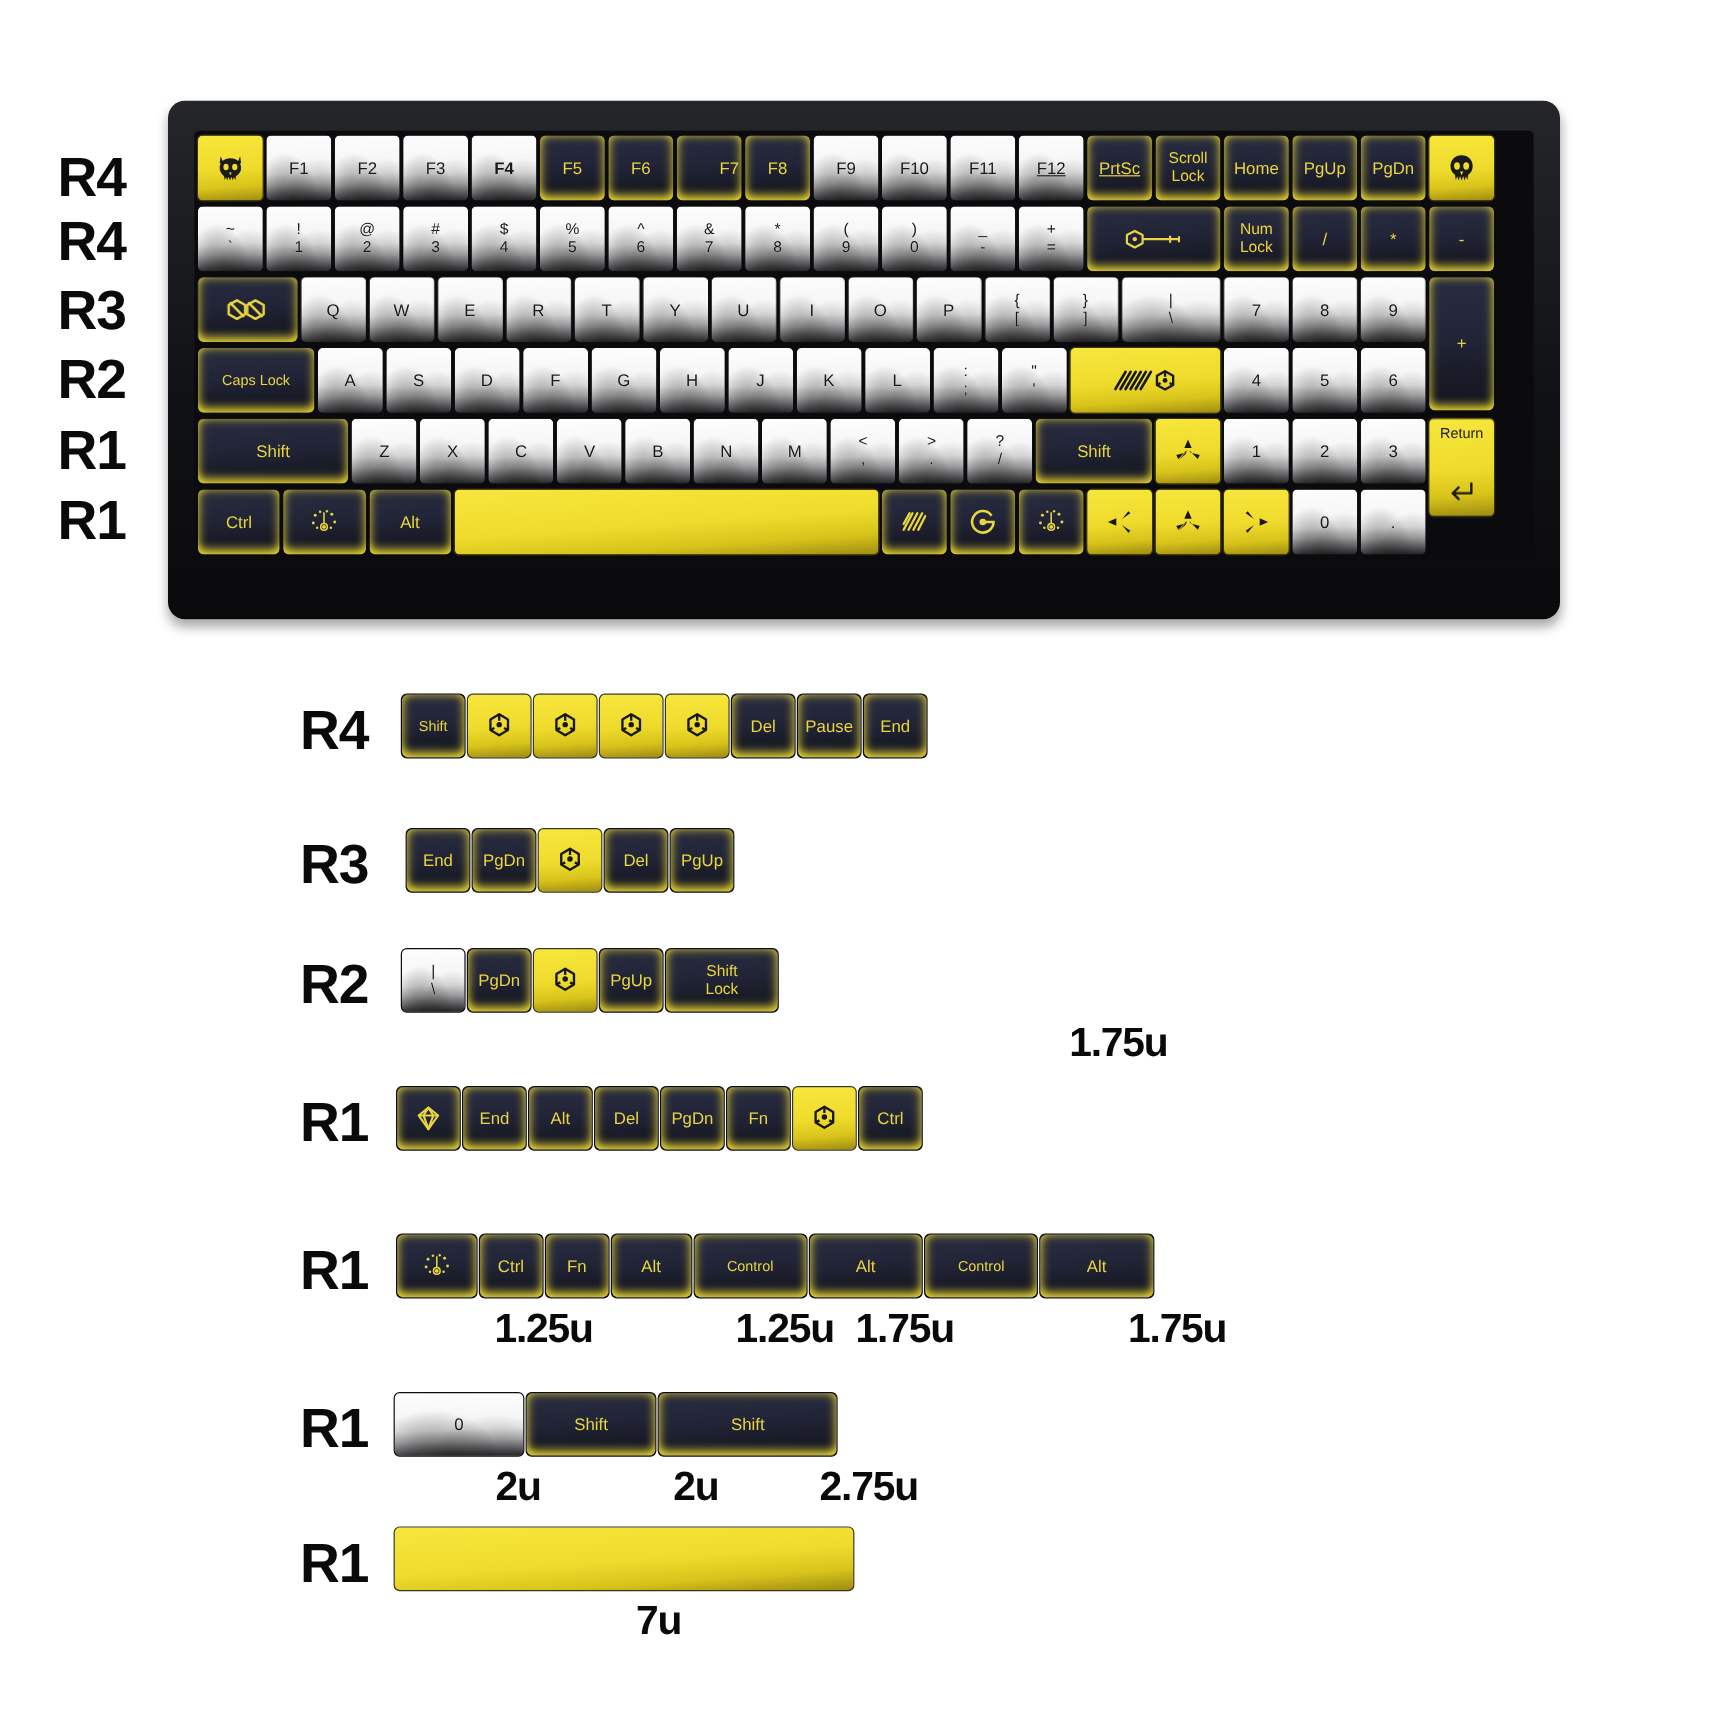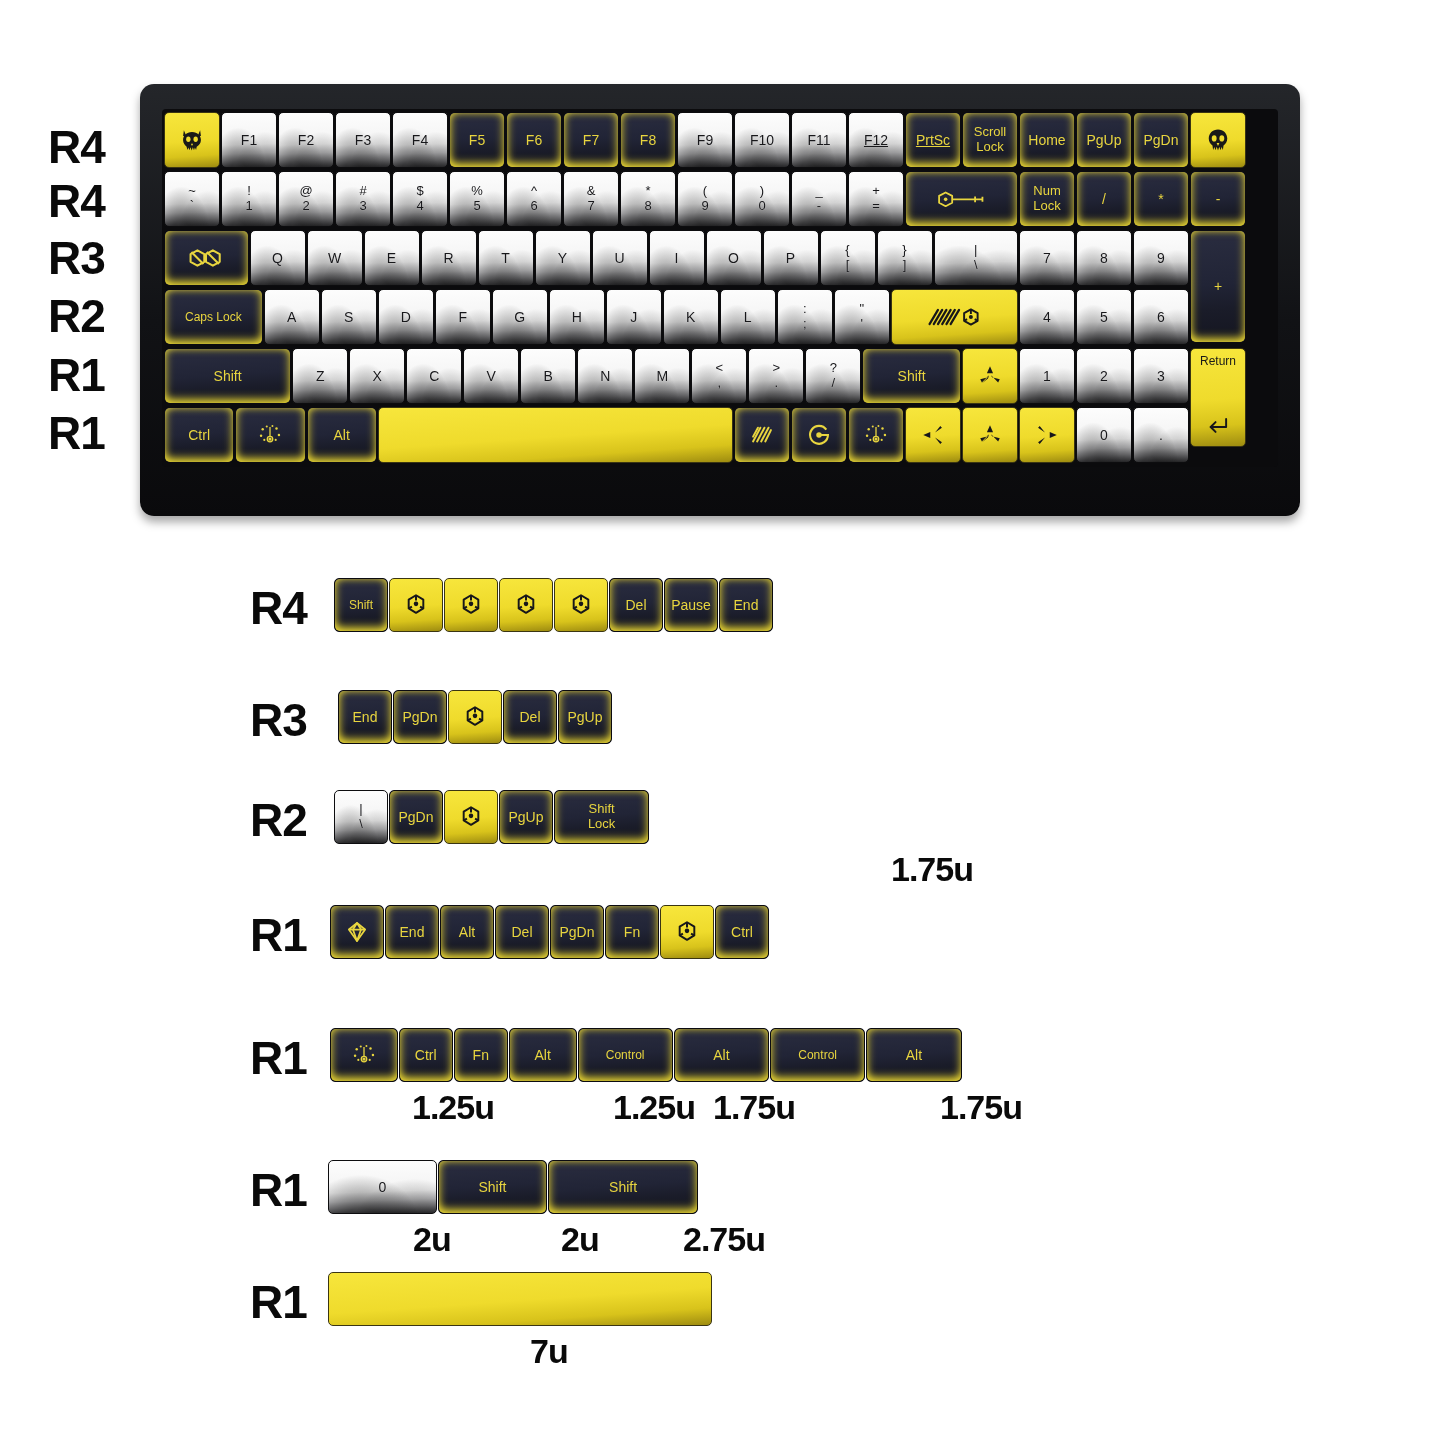--- a/index.html
+++ b/index.html
@@ -197,30 +197,30 @@
         </div>
         <div class="key k-white" style="width: 56px; height: 56px;">
           <span class="lg cap-label-1">F1</span>
         </div>
         <div class="key k-white" style="width: 56px; height: 56px;">
           <span class="lg cap-label-1">F2</span>
         </div>
         <div class="key k-white" style="width: 56px; height: 56px;">
           <span class="lg cap-label-1">F3</span>
         </div>
-        <div class="key k-white" style="width: 56px; height: 56px;">
+        <div class="key k-white" style="width: 56px; height: 56px; font-weight: bold;">
           <span class="lg cap-label-1">F4</span>
         </div>
         <div class="key k-darkyellow" style="width: 56px; height: 56px;">
           <span class="lg cap-label-1">F5</span>
         </div>
         <div class="key k-darkyellow" style="width: 56px; height: 56px;">
           <span class="lg cap-label-1">F6</span>
         </div>
-        <div class="key k-darkyellow" style="width: 56px; height: 56px;">
+        <div class="key k-darkyellow" style="width: 56px; height: 56px; justify-content: flex-end;">
           <span class="lg cap-label-1">F7</span>
         </div>
         <div class="key k-darkyellow" style="width: 56px; height: 56px;">
           <span class="lg cap-label-1">F8</span>
         </div>
         <div class="key k-white" style="width: 56px; height: 56px;">
           <span class="lg cap-label-1">F9</span>
         </div>
         <div class="key k-white" style="width: 56px; height: 56px;">
           <span class="lg cap-label-1">F10</span>
@@ -521,21 +521,21 @@
         </div>
         <div class="key k-white" style="width: 56px; height: 56px;">
           <span class="lg cap-label-1">1</span>
         </div>
         <div class="key k-white" style="width: 56px; height: 56px;">
           <span class="lg cap-label-1">2</span>
         </div>
         <div class="key k-white" style="width: 56px; height: 56px;">
           <span class="lg cap-label-1">3</span>
         </div>
-        <div class="key k-yellow" style="width: 56px; height: 99px; flex-direction: column; justify-content: flex-end;">
+        <div class="key k-yellow" style="width: 56px; height: 83px; flex-direction: column; justify-content: flex-end;">
           <span class="lg" style="margin-bottom: 6px;"><svg class="icon-svg " viewBox="0 0 32 32" xmlns="http://www.w3.org/2000/svg">
               <g fill="none" stroke="#17171a" stroke-width="2.4" stroke-linecap="round" stroke-linejoin="round">
           <path d="M26 6 L26 16 L7 16"></path>
           <path d="M13 10 L7 16 L13 22"></path>
         </g>
             </svg></span>
           <span class="lg cap-small" style="position: absolute; top: 6px;">Return</span>
         </div>
       </div>
       <div class="kb-row" style="top: 298px; left: 2px;">

